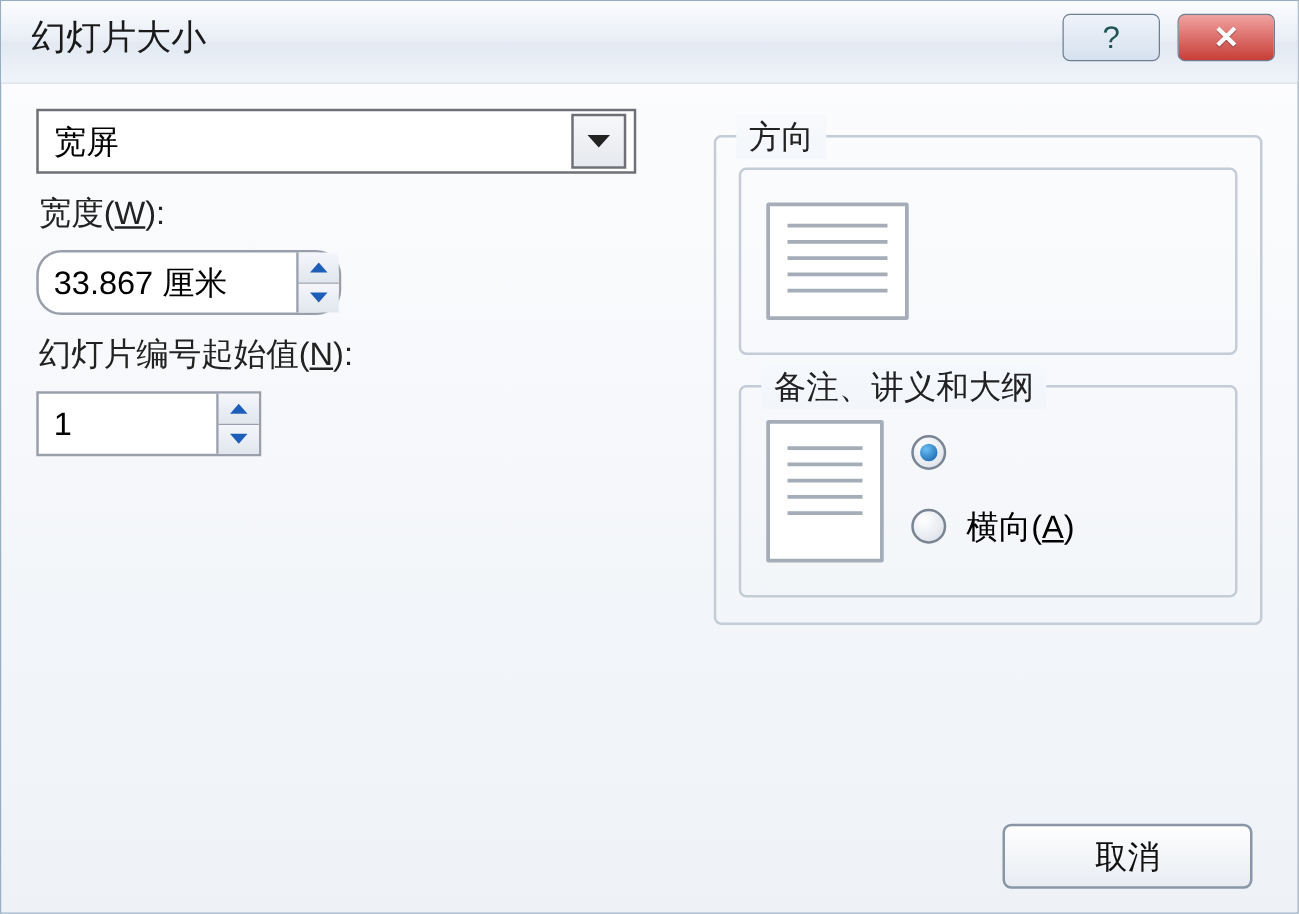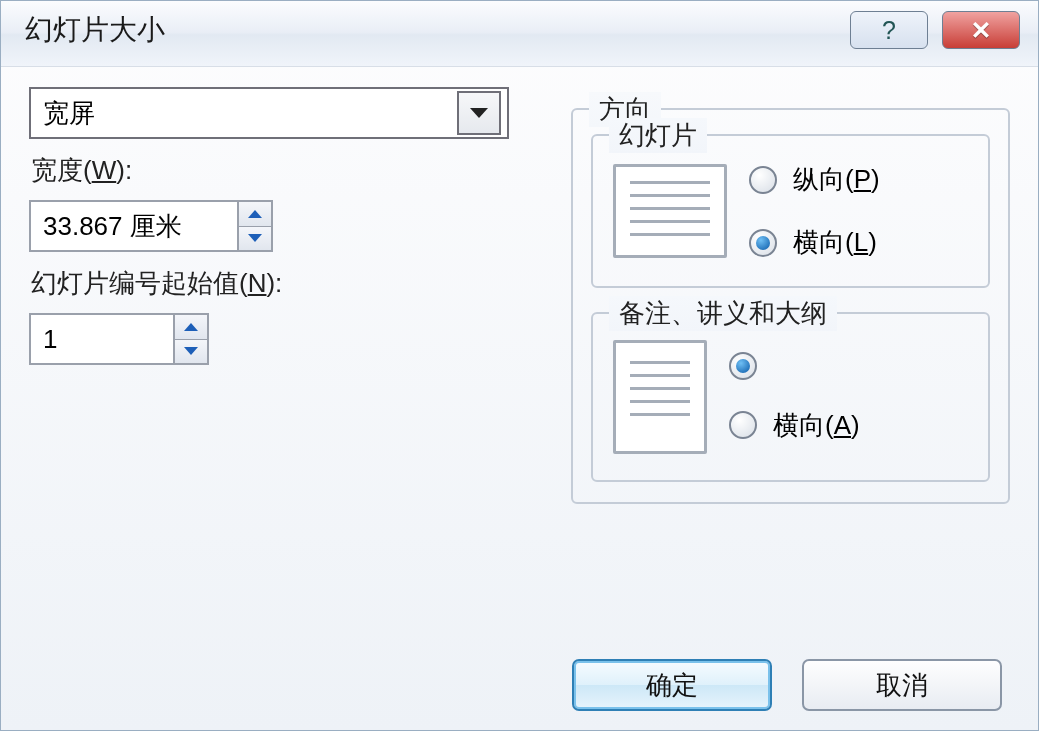--- a/index.html
+++ b/index.html
@@ -58,21 +58,21 @@
 }
 .dropdown .arrowbtn svg { width: 20px; height: 14px; }
 
 .spinbox {
   height: 52px;
   border: 2px solid #9aa0ab;
   background: #fff;
   display: flex; align-items: stretch;
   font-size: 26px;
 }
-.sb-w { width: 244px; }
+.sb-w { width: 244px; border-radius: 20px; }
 .sb-n { width: 180px; }
 .spinbox .val { flex: 1; display: flex; align-items: center; padding: 0 12px; }
 .spinhandles {
   width: 34px; border-left: 2px solid #9aa0ab;
   display: flex; flex-direction: column;
 }
 .spinhandles div {
   flex: 1; display: flex; align-items: center; justify-content: center;
   background: linear-gradient(#f4f6fa, #e1e6ee);
 }
@@ -215,37 +215,26 @@
             </div>
         </div>
       </div>
     </div>
 
     <div class="col-right">
       <div class="group">
         <div class="group-title">方向</div>
 
         <div class="subgroup">
-          <div class="subgroup-title">幻灯片</div>
           <div class="page-icon landscape">
             <div></div>
               <div></div>
               <div></div>
               <div></div>
               <div></div>
-          </div>
-          <div class="radios">
-            <div class="radio">
-              <div class="rdot"></div>
-              <span><span>纵向(</span><span class="u">P</span><span>)</span></span>
-            </div>
-            <div class="radio">
-              <div class="rdot checked"></div>
-              <span><span>横向(</span><span class="u">L</span><span>)</span></span>
-            </div>
           </div>
         </div>
 
         <div class="subgroup">
           <div class="subgroup-title">备注、讲义和大纲</div>
           <div class="page-icon">
             <div></div>
               <div></div>
               <div></div>
               <div></div>
@@ -261,17 +250,16 @@
             </div>
           </div>
         </div>
 
       </div>
     </div>
 
   </div>
 
   <div class="footer">
-    <div class="btn primary">确定</div>
     <div class="btn">取消</div>
   </div>
 
 </div>
 
 </body></html>

